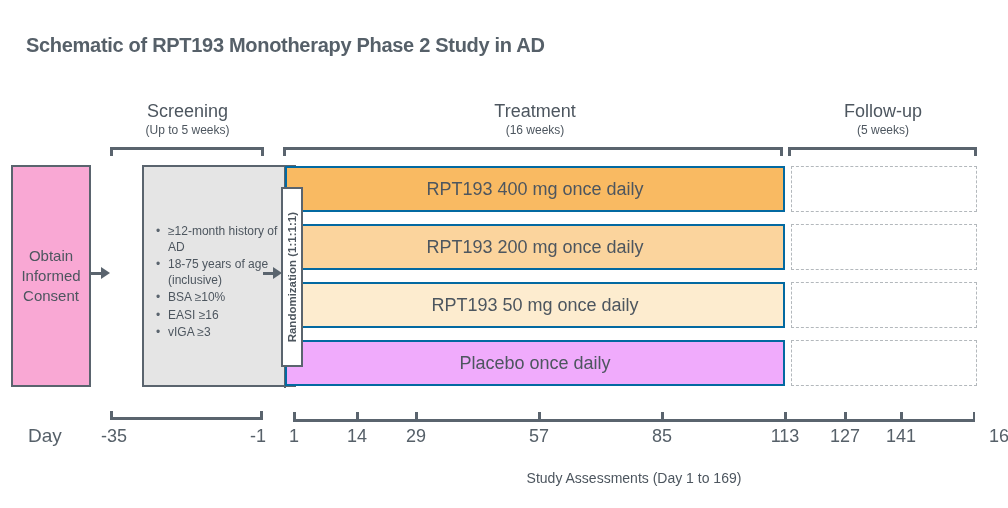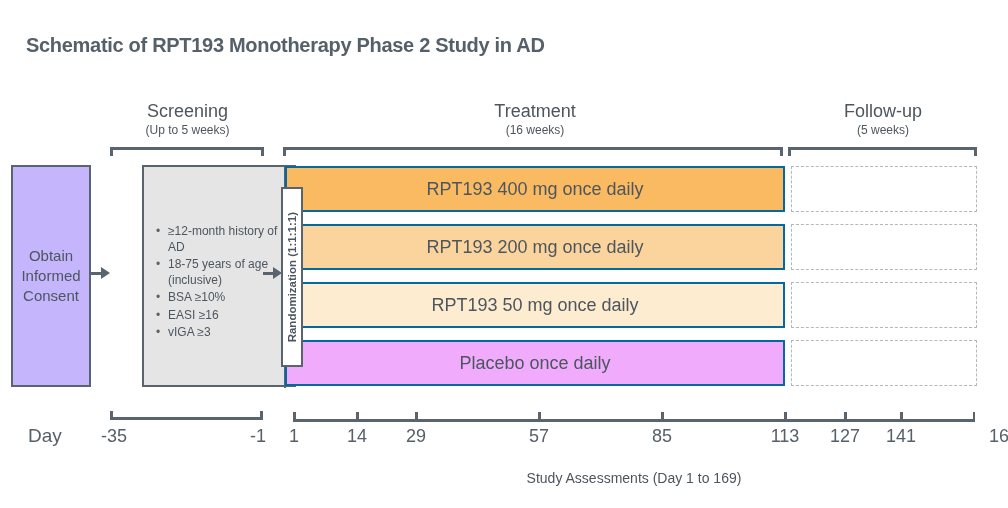--- a/index.html
+++ b/index.html
@@ -19,21 +19,21 @@
     top:147px;height:9px;
     border-top:3px solid #5a646e;border-left:3px solid #5a646e;border-right:3px solid #5a646e;
     box-sizing:border-box;
   }
   .bracket-up{
     top:411px;height:9px;
     border-bottom:3px solid #5a646e;border-left:3px solid #5a646e;border-right:3px solid #5a646e;
     box-sizing:border-box;
   }
   .box{
-    border:2px solid #5a646e;background:#c4b5fd;box-sizing:border-box;
+    border:2px solid #5a646e;background:#f9a8d4;box-sizing:border-box;
   }
   .consent{
     left:11px;top:165px;width:80px;height:222px;
     display:flex;align-items:center;justify-content:center;text-align:center;
     font-size:15px;line-height:1.35;
   }
   .screenbox{
     left:110px;top:165px;width:154px;height:222px;background:#e5e5e5;
     padding:57px 8px 0 10px;
     margin-left:32px;

